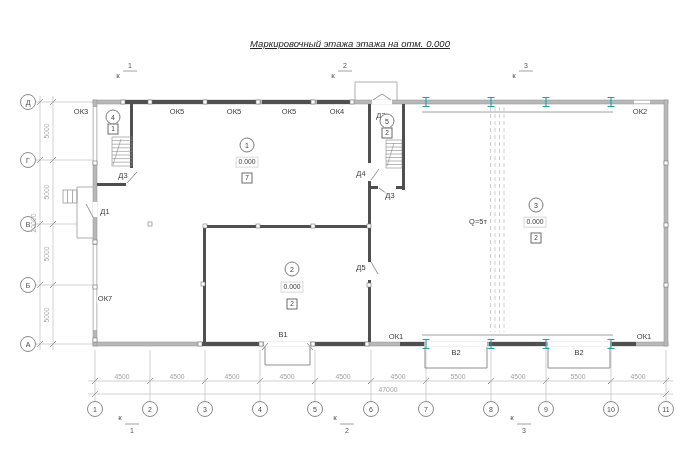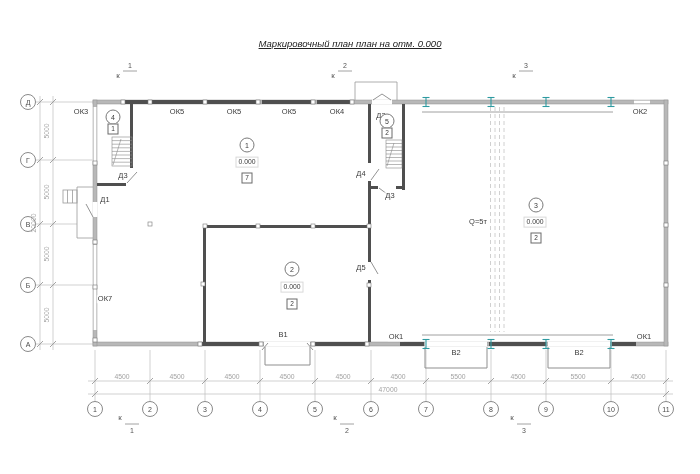--- a/index.html
+++ b/index.html
@@ -26,21 +26,21 @@
   .sect{position:absolute;transform:translate(-50%,-50%);font-size:8px;color:#555;line-height:1;}
   .sectn{position:absolute;transform:translate(-50%,-50%);font-size:7px;color:#555;line-height:1;}
   #title{position:absolute;left:0;top:38px;width:100%;text-align:center;font-size:9.5px;
          font-style:italic;color:#222;text-decoration:underline;}
 </style>
 </head>
 <body>
 
 <div id="canvas">
 
-  <div id="title">Маркировочный план план на отм. 0.000</div>
+  <div id="title">Маркировочный этажа этажа на отм. 0.000</div>
 
   <svg id="drawing" width="700" height="474" viewBox="0 0 700 474">
 
     <g stroke="#bdbdbd" stroke-width="0.7">
       <line x1="36" y1="102" x2="93" y2="102"></line>
         <line x1="36" y1="160" x2="93" y2="160"></line>
       <line x1="36" y1="224" x2="77" y2="224"></line>
         <line x1="36" y1="285" x2="93" y2="285"></line>
       <line x1="36" y1="344" x2="93" y2="344"></line>
       <line x1="40" y1="96" x2="40" y2="350"></line>
@@ -282,21 +282,21 @@
   <div class="lbl" style="left:289px;top:112px">ОК5</div>
   <div class="lbl" style="left:337px;top:112px">ОК4</div>
   <div class="lbl" style="left:381px;top:116px">Д2</div>
   <div class="lbl" style="left:640px;top:112px">ОК2</div>
   <div class="lbl" style="left:105px;top:299px">ОК7</div>
   <div class="lbl" style="left:396px;top:337px">ОК1</div>
   <div class="lbl" style="left:644px;top:337px">ОК1</div>
   <div class="lbl" style="left:283px;top:335px">В1</div>
   <div class="lbl" style="left:456px;top:353px">В2</div>
   <div class="lbl" style="left:579px;top:353px">В2</div>
-  <div class="lbl" style="left:105px;top:200px">Д1</div>
+  <div class="lbl" style="left:105px;top:212px">Д1</div>
   <div class="lbl" style="left:123px;top:176px">Д3</div>
   <div class="lbl" style="left:390px;top:196px">Д3</div>
   <div class="lbl" style="left:361px;top:174px">Д4</div>
   <div class="lbl" style="left:361px;top:268px">Д5</div>
   <div class="lbl" style="left:478px;top:222px">Q=5т</div>
 
   <div class="rmcirc" style="left:247px;top:145px">1</div>
   <div class="lvl" style="left:247px;top:162px">0.000</div>
   <div class="fbox" style="left:247px;top:178px">7</div>
   <div class="rmcirc" style="left:292px;top:269px">2</div>

